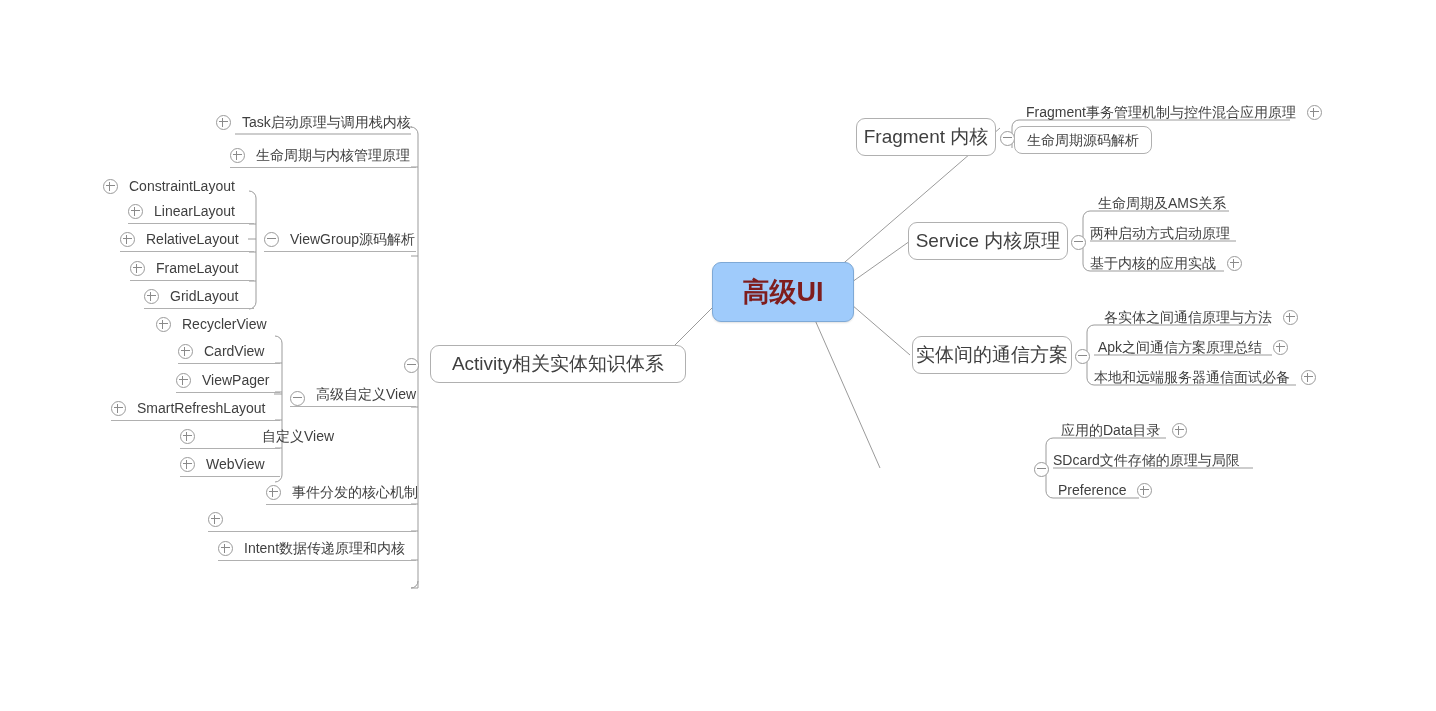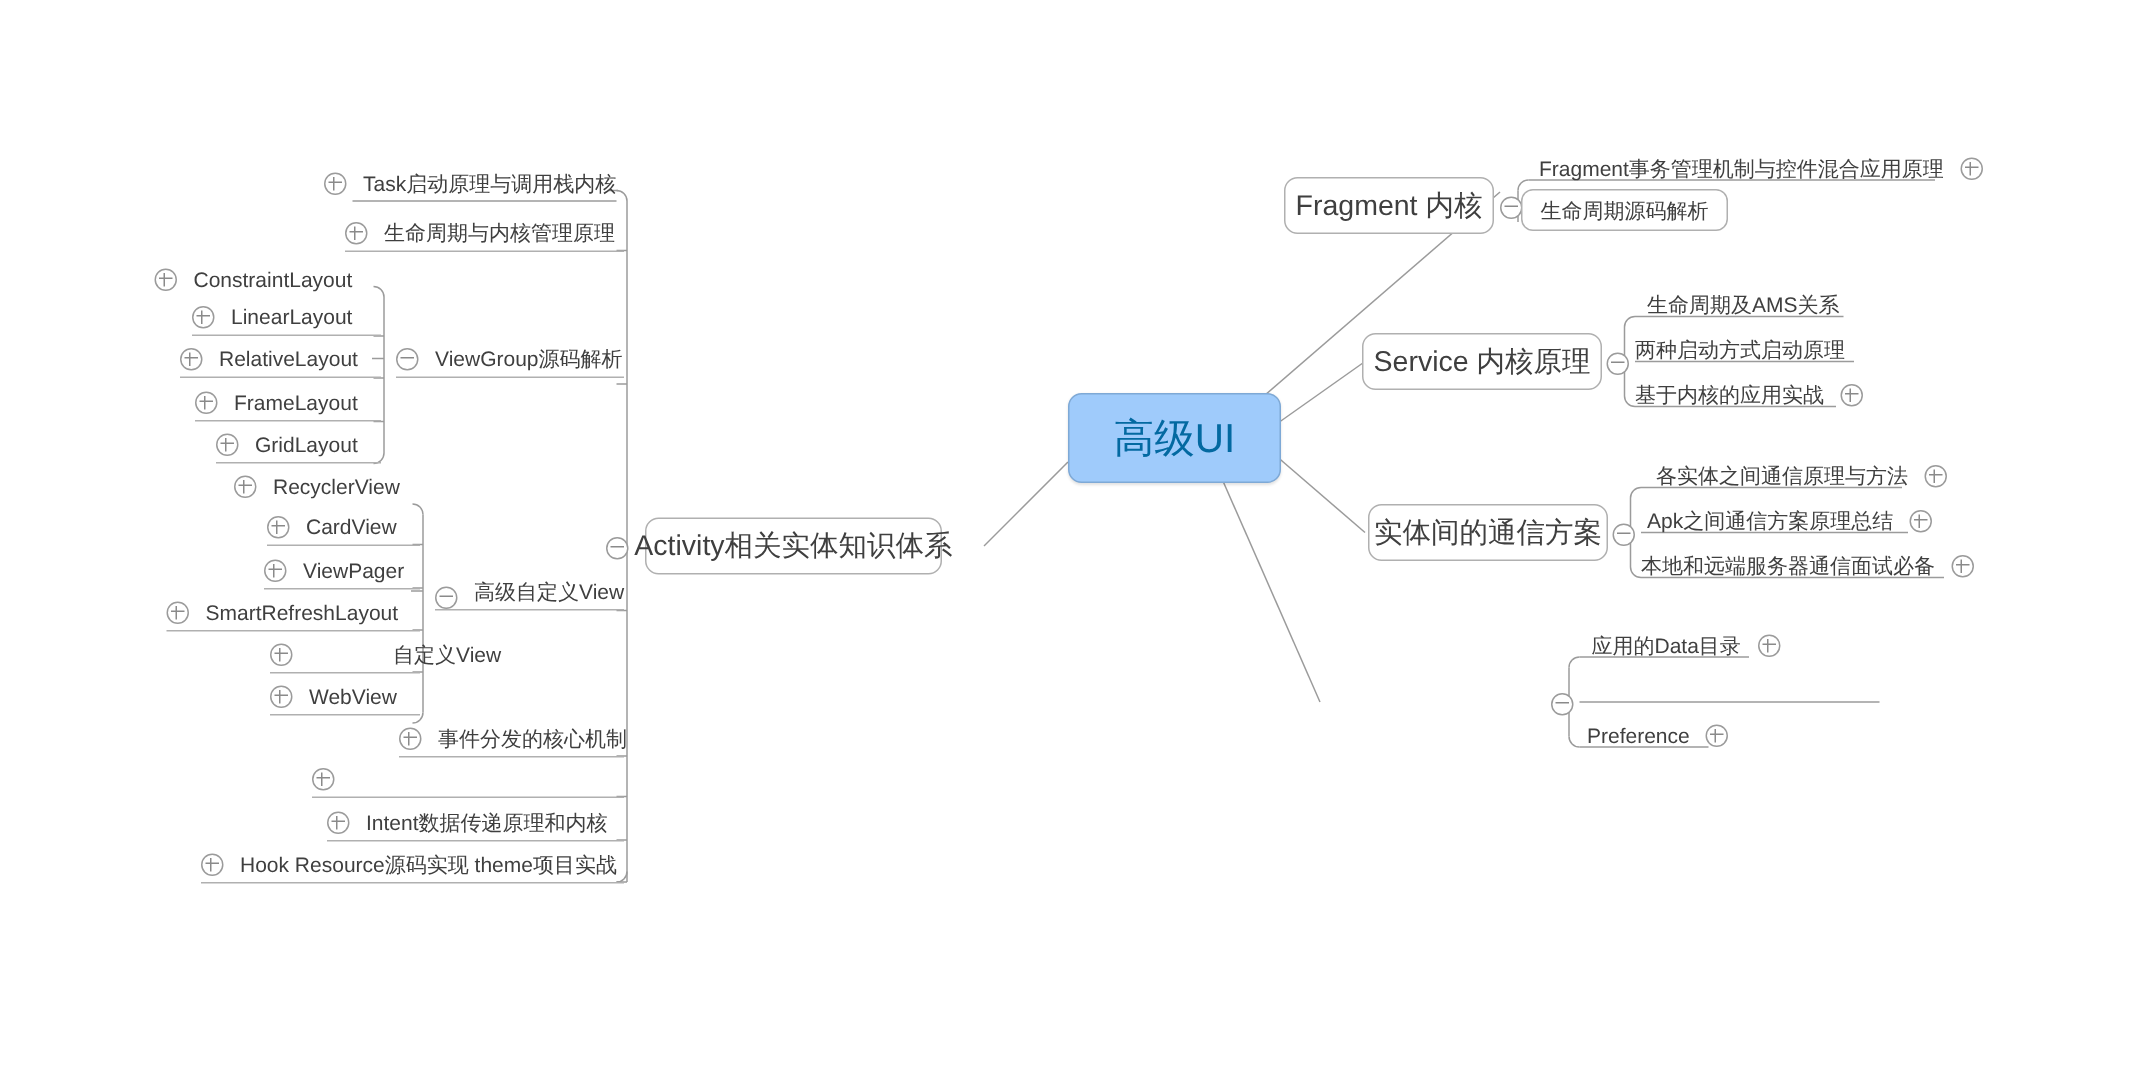--- a/index.html
+++ b/index.html
@@ -10,21 +10,21 @@
   }
   #canvas{position:absolute;inset:0;width:1436px;height:711px;}
   svg.wires{position:absolute;left:0;top:0;width:1436px;height:711px;pointer-events:none;}
   svg.wires path,svg.wires line{fill:none;stroke:#9b9b9b;stroke-width:1;}
 
   
   .node{position:absolute;white-space:nowrap;}
 
   .root{
     background:#9fcbfb;border:1px solid #7ea9d6;border-radius:9px;
-    color:#0369a1;font-weight:normal;font-size:27px;
+    color:#7f1d1d;font-weight:bold;font-size:27px;
     display:flex;align-items:center;justify-content:center;
     box-shadow:0 1px 2px rgba(0,0,0,.12);
   }
 
   .boxed{
     border:1px solid #b0b0b0;border-radius:9px;background:#fff;
     display:flex;align-items:center;justify-content:center;
     font-size:19px;color:#3f3f3f;padding:12px 10px;box-sizing:border-box;
   }
 
@@ -126,21 +126,21 @@
     <path d="M 1046 445 L 1046 491"></path>
     <path d="M 1046 445 A 7 7 0 0 1 1053 438"></path>
     <path d="M 1046 491 A 7 7 0 0 0 1053 498"></path>
     <line x1="1053" y1="438" x2="1166" y2="438"></line>
     <line x1="1053" y1="468" x2="1253" y2="468"></line>
     <line x1="1053" y1="498" x2="1139" y2="498"></line>
   </svg>
 
   <div class="node root" style="left:712px;top:262px;width:140px;height:58px;">高级UI</div>
 
-  <div class="node boxed" style="left:430px;top:345px;width:198px;height:38px;">Activity相关实体知识体系</div>
+  <div class="node boxed" style="left:430px;top:345px;width:256px;height:38px;">Activity相关实体知识体系</div>
   <span class="tog std minus" style="left:404px;top:358px;"></span>
 
   <div class="node leaf" style="left:216px;top:110px;">
     <span class="tog"></span>
       <span class="gap10"></span>
     <span class="txt">Task启动原理与调用栈内核</span>
   </div>
 
   <div class="node leaf u" style="left:230px;top:143px;width:186px;">
     <span class="tog"></span>
@@ -224,25 +224,20 @@
   </div>
   <div class="node leaf u" style="left:208px;top:507px;width:208px;">
     <span class="tog"></span>
       <span class="gap10"></span>
   </div>
   <div class="node leaf u" style="left:218px;top:536px;width:198px;text-align:center;">
     <span class="tog"></span>
       <span class="gap10"></span>
     <span class="txt">Intent数据传递原理和内核</span>
   </div>
-  <div class="node leaf u" style="left:134px;top:564px;width:282px;">
-    <span class="tog"></span>
-      <span class="gap10"></span>
-    <span class="txt">Hook Resource源码实现 theme项目实战</span>
-  </div>
 
   <div class="node boxed" style="left:856px;top:118px;width:140px;height:38px;">Fragment 内核</div>
   <span class="tog std minus" style="left:1000px;top:131px;"></span>
 
   <div class="node leaf" style="left:1026px;top:100px;">
     <span class="txt">Fragment事务管理机制与控件混合应用原理</span>
     <span class="gap10"></span>
       <span class="tog"></span>
   </div>
   <div class="node leaf boxleaf" style="left:1014px;top:126px;">
@@ -283,19 +278,22 @@
       <span class="tog"></span>
   </div>
 
   <span class="tog std minus" style="left:1034px;top:462px;"></span>
 
   <div class="node leaf" style="left:1061px;top:418px;">
     <span class="txt">应用的Data目录</span>
     <span class="gap10"></span>
       <span class="tog"></span>
   </div>
+  <div class="node leaf" style="left:1053px;top:448px;">
+    <span class="txt">SDcard文件存储的原理与局限</span>
+  </div>
   <div class="node leaf" style="left:1058px;top:478px;">
     <span class="txt">Preference</span>
     <span class="gap10"></span>
       <span class="tog"></span>
   </div>
 
 </div>
 
 </body></html>

